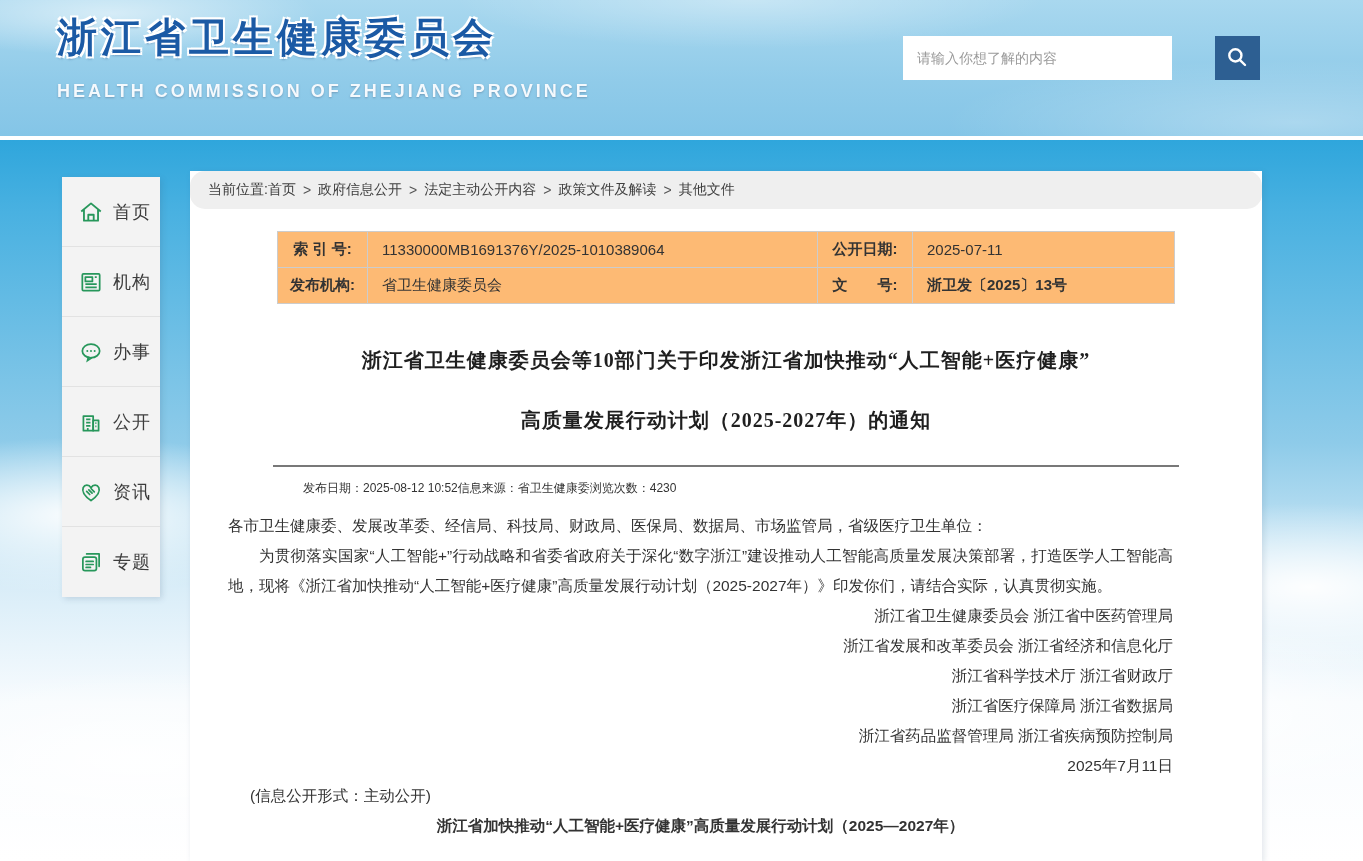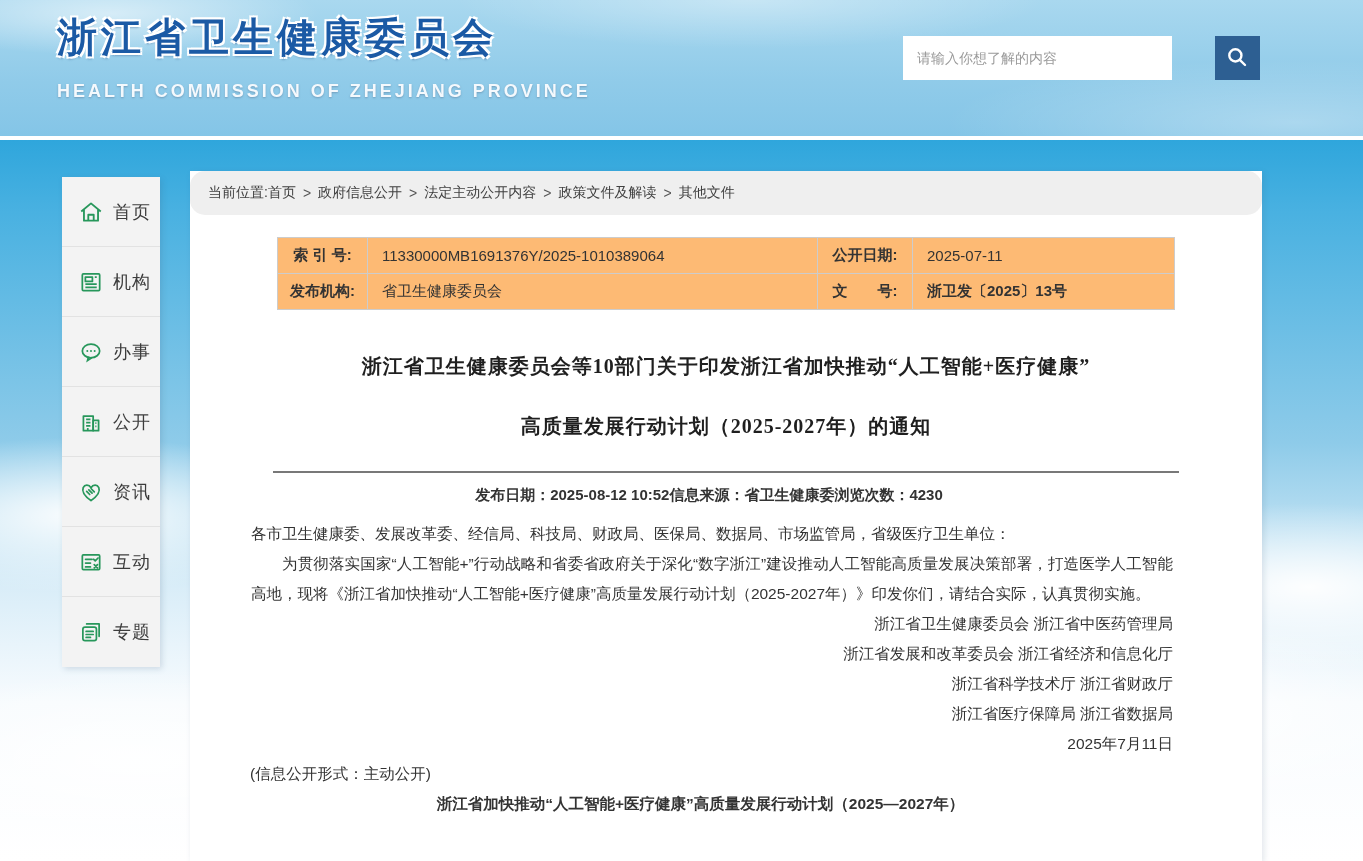--- a/index.html
+++ b/index.html
@@ -71,46 +71,46 @@
   .side-item:last-child{ border-bottom:none; }
   .side-item .icon{ width:26px; height:26px; flex:0 0 26px; display:flex; }
   .side-item .lbl{ font-size:18px; color:#3c3c3c; letter-spacing:1px; }
 
   
   .content{
     position:absolute; left:190px; top:171px; width:1072px; height:690px;
     background:#fff; box-shadow:2px 2px 6px rgba(60,90,120,.15);
   }
   .breadcrumb{
-    height:44px; background:#efefef; display:flex; align-items:center;
+    height:38px; background:#efefef; display:flex; align-items:center;
     padding-left:18px; font-size:14px; color:#404040;border-radius:15px;
   }
   .breadcrumb a{ color:#404040; text-decoration:none; cursor:pointer; }
   .breadcrumb .sep{ margin:0 7px; color:#555; }
 
   .doc-info{ width:898px; margin:22px auto 0; border-collapse:collapse; table-layout:fixed; }
   .doc-info td{
     border:1px solid #cccccc; height:36px; font-size:15px; color:#333;
     padding:4px 10px; background:#fdba74;
   }
   .doc-info td.k{ font-weight:bold; text-align:center; padding:4px 6px; }
   .doc-info td.v{ text-align:left; padding-left:14px; }
 
   .doc-title{ margin-top:26px; text-align:center; color:#1f1f1f; }
   .doc-title div{ font-size:20px; font-weight:bold; line-height:60px; letter-spacing:1px;font-family:Liberation Serif, serif; }
 
   .title-rule{ width:906px; margin:15px auto 0; border:none; border-top:2px solid #787878; }
 
   .meta-row{
     width:898px; margin:13px auto 0; display:flex; align-items:center;
-    font-size:15px; color:#333; padding:0 60px 0 26px; justify-content:center;font-weight:bold;
+    font-size:12px; color:#333; padding:0 60px 0 26px; justify-content:flex-start;
   }
 
   .article{ padding:14px 89px 0 38px; font-size:15.5px; color:#333; }
-  .article p{ line-height:30px; text-align:justify;margin-left:23px; }
+  .article p{ line-height:30px; text-align:justify; }
   .article p.indent{ text-indent:2em; }
   .sig{ line-height:30px; text-align:right; }
   .note{ line-height:30px; text-indent:22px; }
   .attach-title{ line-height:30px; text-align:center; font-weight:bold; }
 </style>
 </head>
 <body>
 
 <div class="site-header">
   <div class="logo-block">
@@ -176,31 +176,20 @@
     <span class="lbl">公开</span>
   </div>
   <div class="side-item">
     <span class="icon">
       <svg viewBox="0 0 24 24" fill="none" stroke="#27975b" stroke-width="1.6" stroke-linecap="round" stroke-linejoin="round">
         <path d="M12 20 C5.5 15.2 3.4 11.2 4.8 7.9 C6.2 4.9 10.2 4.9 12 8.2 C13.8 4.9 17.8 4.9 19.2 7.9 C20.6 11.2 18.5 15.2 12 20 Z"></path>
         <path d="M8 11.5 l2.8 2.8 M10 10 l3 3 M12.2 9 l2.8 2.8"></path>
       </svg>
     </span>
     <span class="lbl">资讯</span>
-  </div>
-  <div class="side-item">
-    <span class="icon">
-      <svg viewBox="0 0 24 24" fill="none" stroke="#27975b" stroke-width="1.6" stroke-linecap="round" stroke-linejoin="round">
-        <rect x="4" y="5.5" width="16" height="13.5" rx="1"></rect>
-        <path d="M7 9.5 h6 M7 13 h4.5 M7 16.5 h4.5"></path>
-        <path d="M14.5 9.5 l1.4 1.4 2.6-2.6"></path>
-        <path d="M15 14.5 l3 3 M18 14.5 l-3 3"></path>
-      </svg>
-    </span>
-    <span class="lbl">互动</span>
   </div>
   <div class="side-item">
     <span class="icon">
       <svg viewBox="0 0 24 24" fill="none" stroke="#27975b" stroke-width="1.6" stroke-linecap="round" stroke-linejoin="round">
         <path d="M8 4.5 H19.5 V16"></path>
         <rect x="4.5" y="7.5" width="12.5" height="12.5" rx="2"></rect>
         <path d="M7.5 11.5 h6.5 M7.5 14.3 h6.5 M7.5 17 h4"></path>
       </svg>
     </span>
     <span class="lbl">专题</span>
@@ -264,18 +253,19 @@
     </span>
   </div>
 
   <article class="article">
     <p>各市卫生健康委、发展改革委、经信局、科技局、财政局、医保局、数据局、市场监管局，省级医疗卫生单位：</p>
     <p class="indent">为贯彻落实国家“人工智能+”行动战略和省委省政府关于深化“数字浙江”建设推动人工智能高质量发展决策部署，打造医学人工智能高地，现将《浙江省加快推动“人工智能+医疗健康”高质量发展行动计划（2025-2027年）》印发你们，请结合实际，认真贯彻实施。</p>
     <div class="sig">浙江省卫生健康委员会 浙江省中医药管理局</div>
     <div class="sig">浙江省发展和改革委员会 浙江省经济和信息化厅</div>
     <div class="sig">浙江省科学技术厅 浙江省财政厅</div>
     <div class="sig">浙江省医疗保障局 浙江省数据局</div>
+    <div class="sig">浙江省药品监督管理局 浙江省疾病预防控制局</div>
     <div class="sig">2025年7月11日</div>
     <div class="note">(信息公开形式：主动公开)</div>
     <div class="attach-title">浙江省加快推动“人工智能+医疗健康”高质量发展行动计划（2025—2027年）</div>
   </article>
 
 </main>
 
 </body></html>

